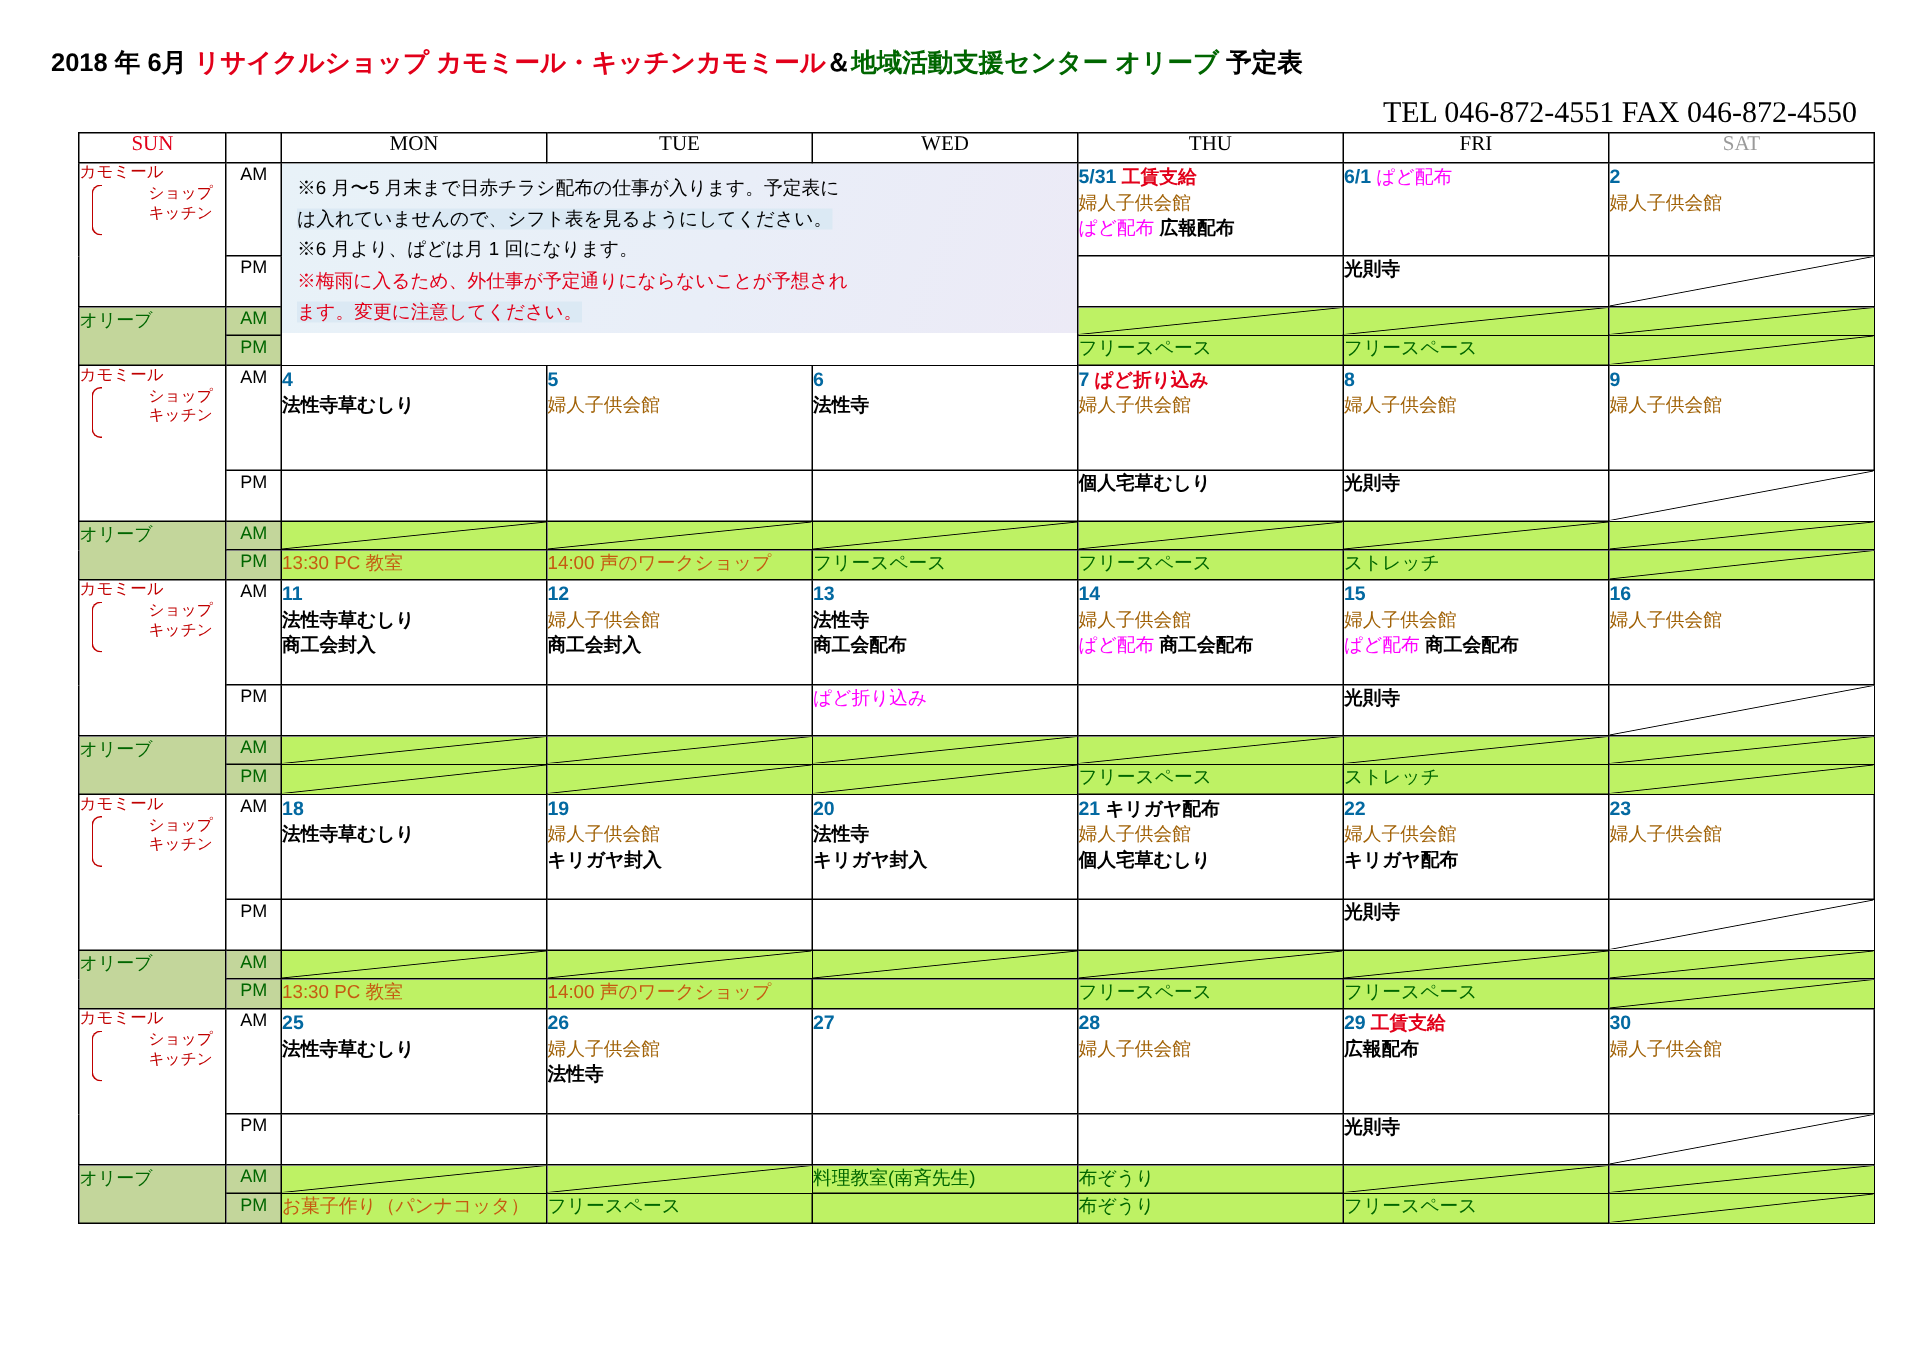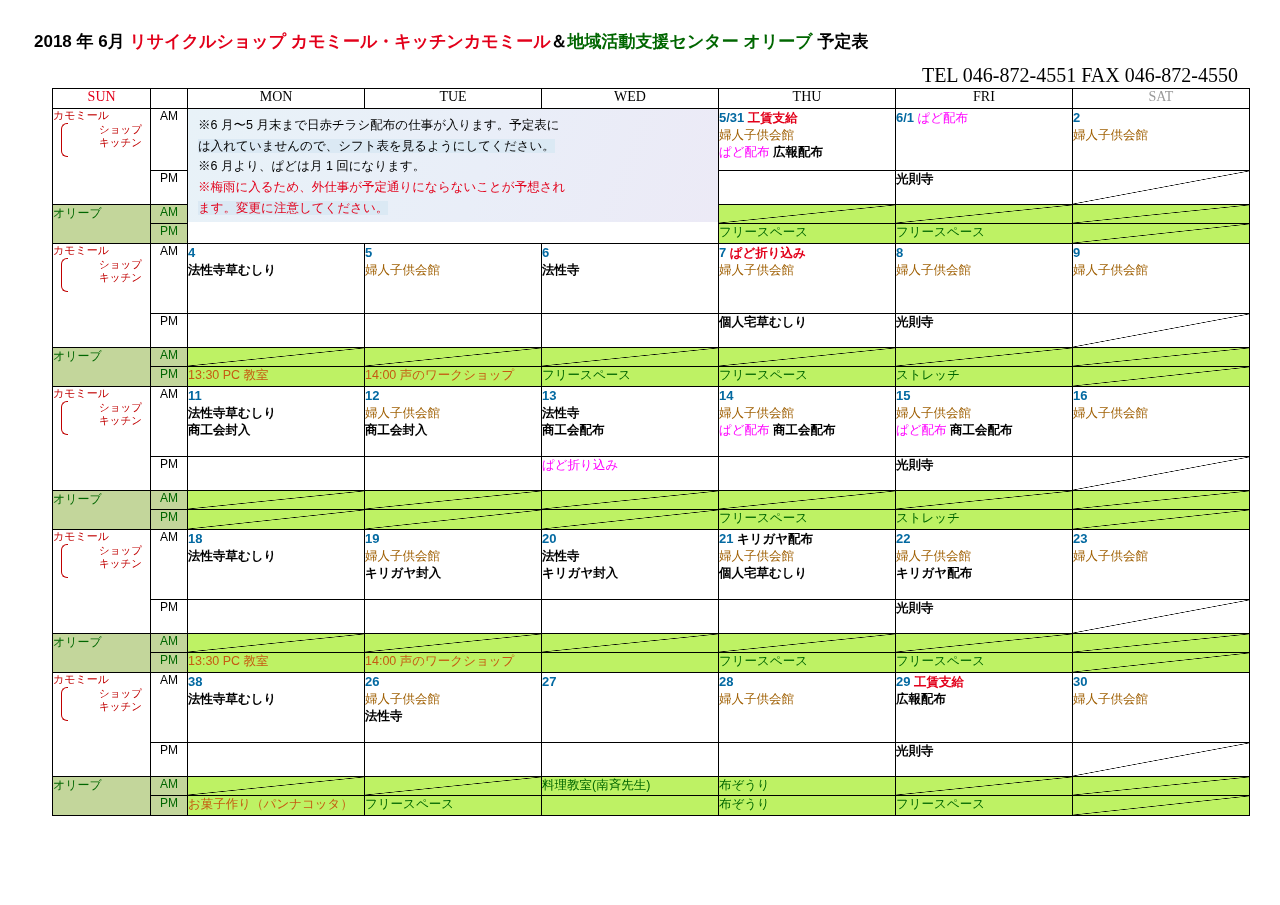--- a/index.html
+++ b/index.html
@@ -485,21 +485,21 @@
           <td class="lab" rowspan="2">
             <div class="kamo-wrap">
               <div class="kamo-name">カモミール</div>
               <div class="brace"></div>
               <div class="kamo-sub">ショップ</div>
               <div class="kamo-sub">キッチン</div>
             </div>
           </td>
           <td class="ampm">AM</td>
           <td class="cell">
-            <div class="line"><span class="dnum">38</span></div>
+            <div class="line"><span class="dnum">25</span></div>
             <div class="line"><span class="blk">法性寺草むしり</span></div>
           </td>
           <td class="cell">
             <div class="line"><span class="dnum">26</span></div>
             <div class="line"><span class="pur">婦人子供会館</span></div>
             <div class="line"><span class="blk">法性寺</span></div>
           </td>
           <td class="cell">
             <div class="line"><span class="dnum">27</span></div>
           </td>

